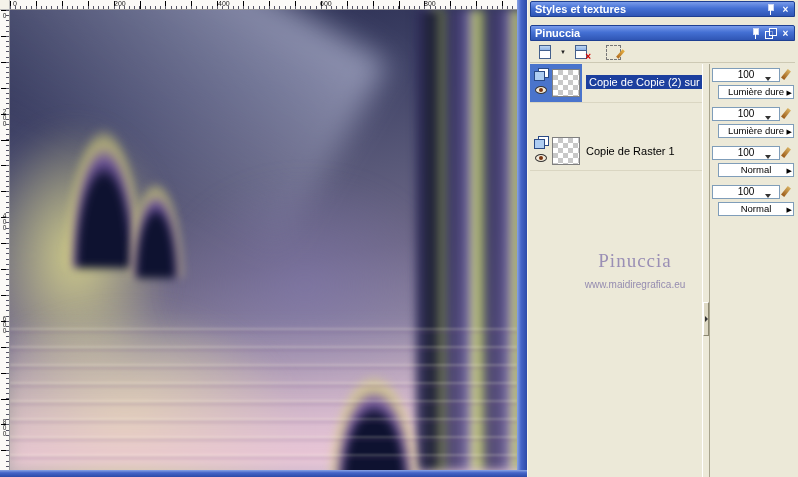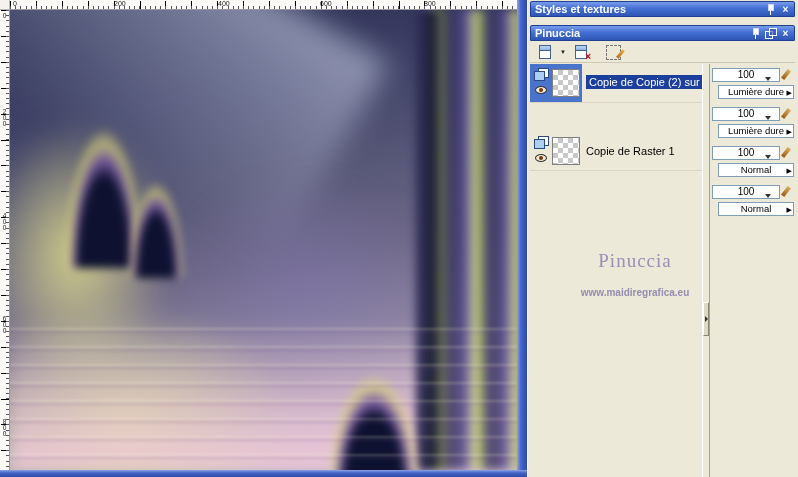--- a/index.html
+++ b/index.html
@@ -126,21 +126,21 @@
     box-sizing:border-box; font-size:10px; line-height:12px; text-align:center; color:#000; }
   .op-box::after { content:""; position:absolute; right:8px; bottom:0;
     border-left:3px solid transparent; border-right:3px solid transparent; border-top:4px solid #333; }
   .brush-ic { position:absolute; left:74px; width:4px; height:11px; background:linear-gradient(#d8b060,#9a5a18); transform:rotate(38deg); }
   .blend-box { position:absolute; left:8px; width:76px; height:14px; background:#fff; border:1px solid #7f9db9;
     box-sizing:border-box; font-size:9.5px; line-height:12px; text-align:center; color:#000; }
   .blend-arrow { position:absolute; right:1px; top:1px; font-size:7px; line-height:11px; color:#000; }
 
   #watermark { position:absolute; left:30px; top:186px; width:150px; text-align:center; color:#9a8fb5; }
   #wm-name { font-family:Liberation Serif, serif; font-size:19px; letter-spacing:1px;text-align:center; }
-  #wm-site { font-size:10px; margin-top:15px; color:#958cb0;font-weight:bold; }
+  #wm-site { font-size:10px; margin-top:7px; color:#958cb0; }
 </style>
 </head>
 <body>
 
 <div id="app">
 
   <div id="canvas-win">
     <div id="ruler-corner"></div>
 
     <div id="ruler-h">

